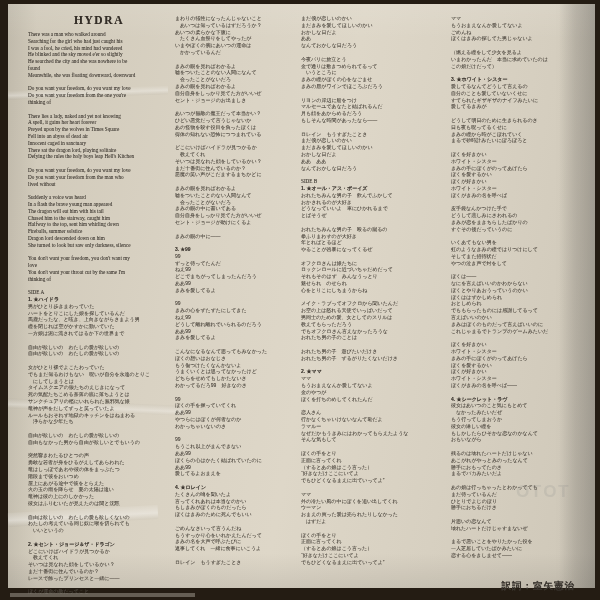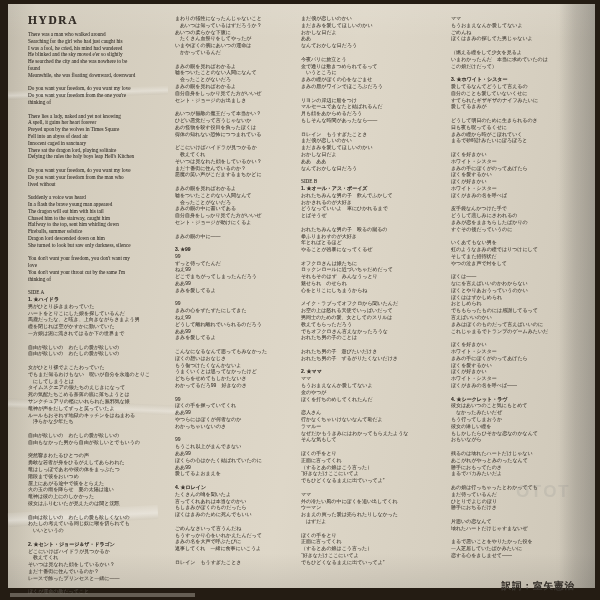--- a/index.html
+++ b/index.html
@@ -45,20 +45,21 @@
   .col .line.bold{font-weight:bold;color:#3c3630;}
   .col1{left:20px;top:10px;width:142px;}
   .col2{left:167px;top:11px;width:122px;}
   .col3{left:293px;top:11px;width:130px;}
   .col4{left:443px;top:11px;width:122px;}
   .album-title{
     font-family:"Liberation Serif",serif;font-weight:bold;
     font-size:11.5px;line-height:12px;letter-spacing:1.6px;
     color:#332d27;margin-bottom:5px;
     text-shadow:0 0 0.5px rgba(51,45,39,0.6);
+    text-align:center;
   }
   .credit{
     position:absolute;right:20px;top:576px;
     font-family:"Liberation Serif",serif;font-weight:bold;
     font-size:9.5px;color:#3a352f;letter-spacing:1px;
     text-shadow:0 0 0.5px rgba(58,53,47,0.6);
     text-align:right;
   }
 </style>
 </head>

